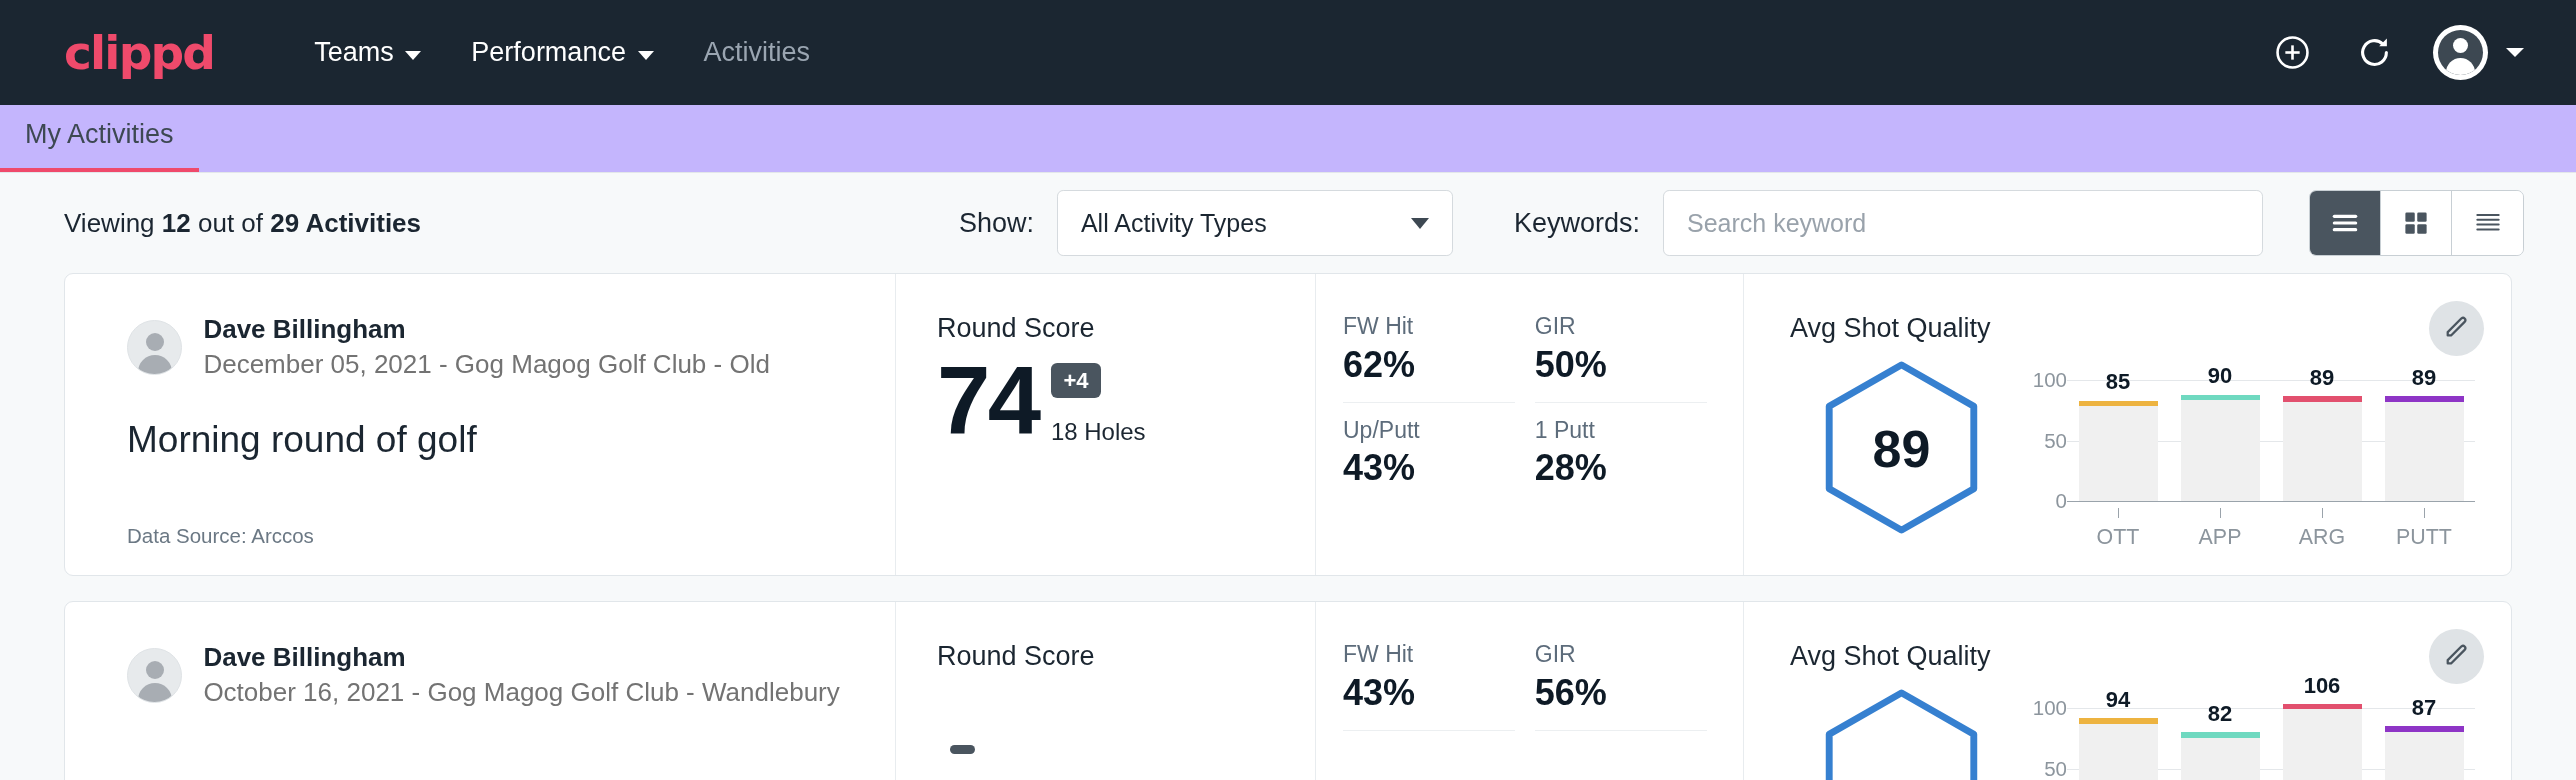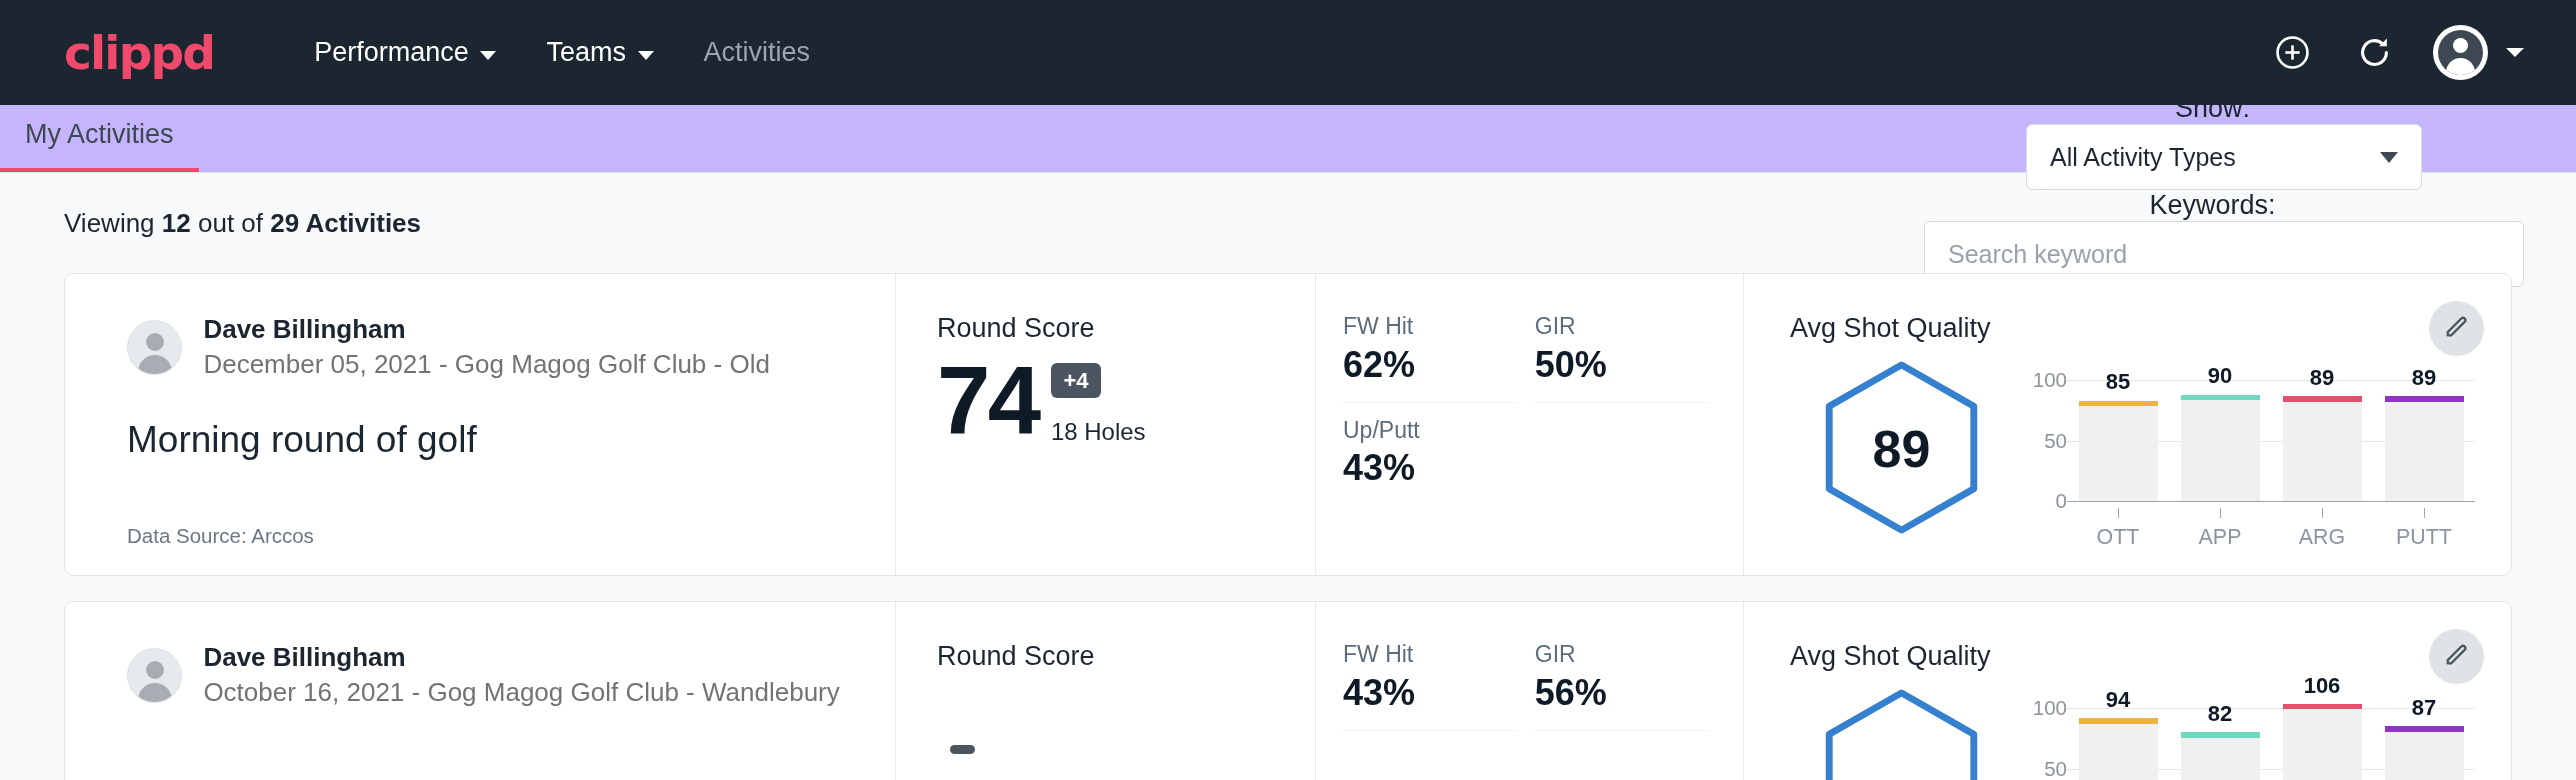--- a/index.html
+++ b/index.html
@@ -109,21 +109,21 @@
     align-items: center;
     padding: 0 52px 0 64px;
   }
   .viewing {
     font-size: 26px;
     color: #1b2631;
   }
   .viewing b { font-weight: 700; }
   .filter-right {
     margin-left: auto;
-    display: flex; align-items: center; flex-direction: column;
+    display: flex; align-items: center;
   }
   .flabel { font-size: 27px; color: #1b2631; margin-right: 23px; }
   .select {
     width: 396px; height: 66px;
     background: #fff;
     border: 0.9px solid #d5dade;
     border-radius: 6.2px;
     display: flex; align-items: center;
     padding: 0 23px;
     font-size: 25px;
@@ -312,25 +312,25 @@
   }
 </style>
 </head>
 <body>
 
 <div class="appbar">
   <div class="logo">clippd</div>
 
   <div class="nav">
     <div class="nav-item">
+      <span>Teams</span>
+      <span class="chev"></span>
+    </div>
+    <div class="nav-item">
       <span>Performance</span>
-      <span class="chev"></span>
-    </div>
-    <div class="nav-item">
-      <span>Teams</span>
       <span class="chev"></span>
     </div>
     <div class="nav-item dim">
       <span>Activities</span>
     </div>
   </div>
 
   <div class="appbar-right">
     <div class="icon-btn">
       <svg width="39" height="39" viewBox="0 0 24 24" fill="none" stroke="#ffffff" stroke-width="1.6">
@@ -432,20 +432,24 @@
         <div class="stat-label">FW Hit</div>
         <div class="stat-value">62%</div>
       </div>
       <div class="stat bordered">
         <div class="stat-label">GIR</div>
         <div class="stat-value">50%</div>
       </div>
       <div class="stat">
         <div class="stat-label">Up/Putt</div>
         <div class="stat-value">43%</div>
+      </div>
+      <div class="stat">
+        <div class="stat-label">1 Putt</div>
+        <div class="stat-value">28%</div>
       </div>
     </div>
 
     <div class="card-col-quality">
       <div class="sec-label">Avg Shot Quality</div>
       <div class="quality-body">
         <div class="hexwrap">
           <svg width="173" height="179" viewBox="0 0 100 104" fill="none" stroke="#3680d0" stroke-width="4" stroke-linejoin="round">
             <polygon points="50,4 92,28 92,76 50,100 8,76 8,28"></polygon>
           </svg>

